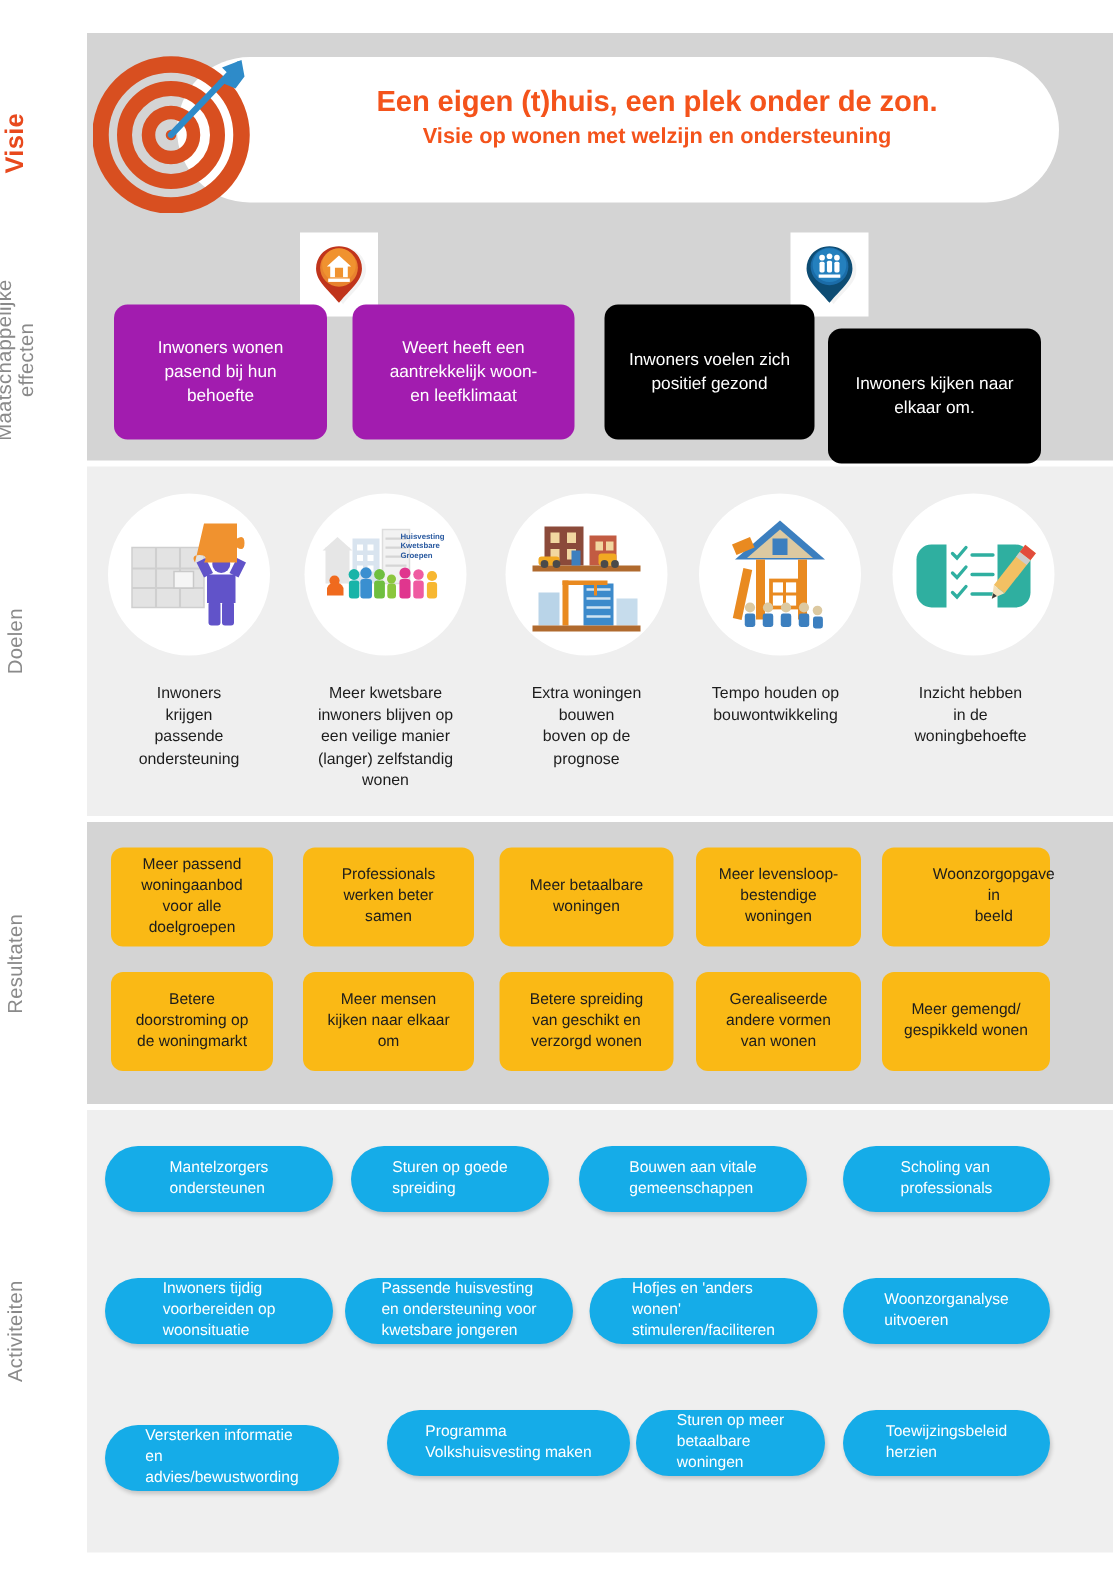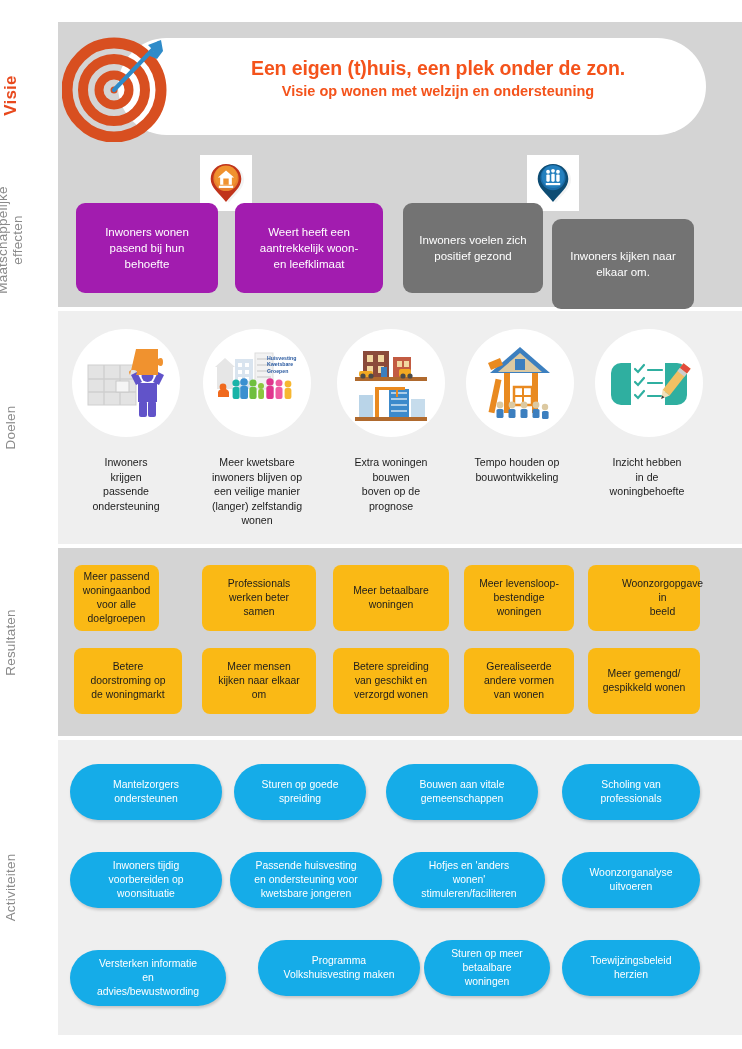--- a/index.html
+++ b/index.html
@@ -105,21 +105,21 @@
     line-height: 16px;
     text-align: center;
     display: flex;
     align-items: center;
     justify-content: center;
     padding: 0 9px;
     box-sizing: border-box;
     white-space: pre-line;
   }
   .effect-orange { background: #a21caf; }
-  .effect-blue   { background: #737373; }
+  .effect-blue   { background: #000000; }
 
   .pin-card {
     position: absolute;
     top: 155px;
     width: 52px;
     height: 56px;
     background: #ffffff;
     display: flex;
     align-items: center;
     justify-content: center;
@@ -160,27 +160,26 @@
     align-items: center;
     justify-content: center;
     padding: 0 6px;
     box-sizing: border-box;
     white-space: pre-line;
   }
 
   
   .act-card {
     position: absolute;
-    height: 56px;
+    height: 44px;
     border-radius: 28px;
     background: #15ACE8;
     color: #ffffff;
     font-size: 10.4px;
     line-height: 14px;
-    text-align: center;
     display: flex;
     align-items: center;
     justify-content: center;
     padding: 0 8px;
     box-sizing: border-box;
     white-space: pre-line;
     box-shadow: 1px 2px 3px rgba(0,0,0,.18);
   }
 
   
@@ -407,21 +406,21 @@
   <div class="doel-label" style="left:329px;">Extra woningen
 bouwen
 boven op de
 prognose</div>
   <div class="doel-label" style="left:455px;">Tempo houden op
 bouwontwikkeling</div>
   <div class="doel-label" style="left:585px;">Inzicht hebben
 in de
 woningbehoefte</div>
 
-  <div class="result-card" style="left:74px;  top:565px; width:85px;">Meer passend
+  <div class="result-card" style="left:74px;  top:565px; width:108px;">Meer passend
 woningaanbod
 voor alle
 doelgroepen</div>
   <div class="result-card" style="left:202px; top:565px; width:114px;">Professionals
 werken beter
 samen</div>
   <div class="result-card" style="left:333px; top:565px; width:116px;">Meer betaalbare
 woningen</div>
   <div class="result-card" style="left:464px; top:565px; width:110px;">Meer levensloop-
 bestendige

